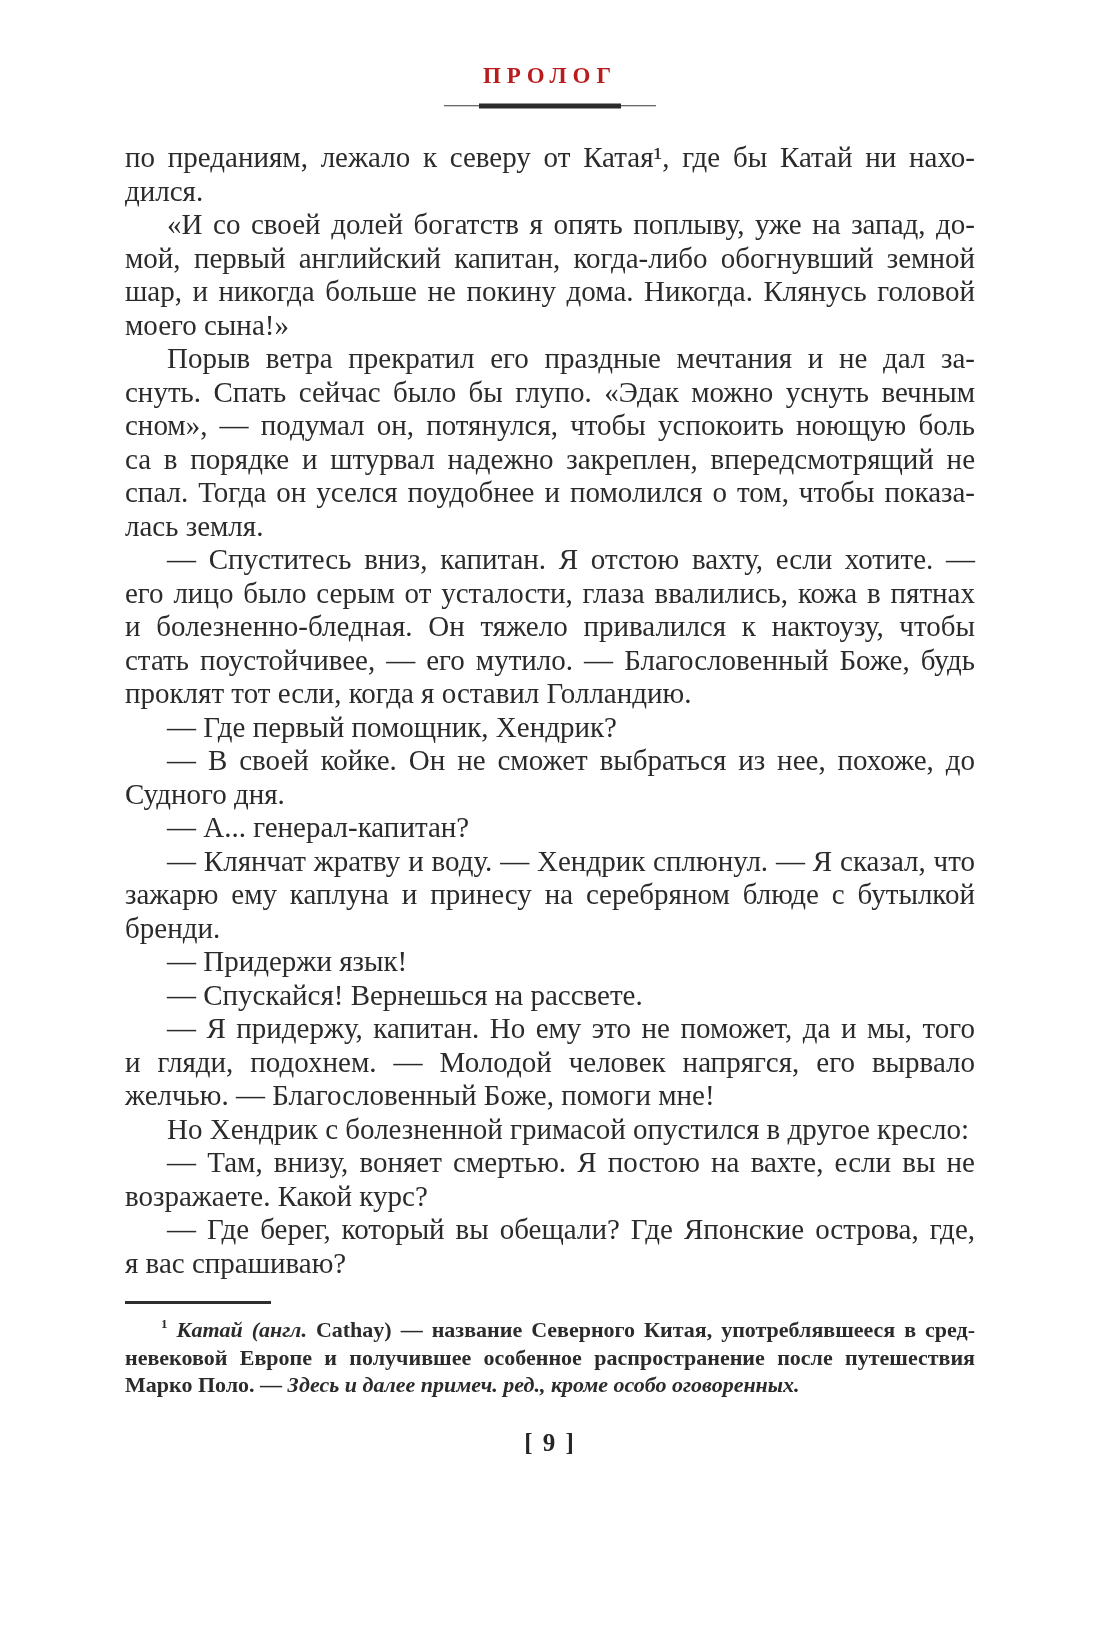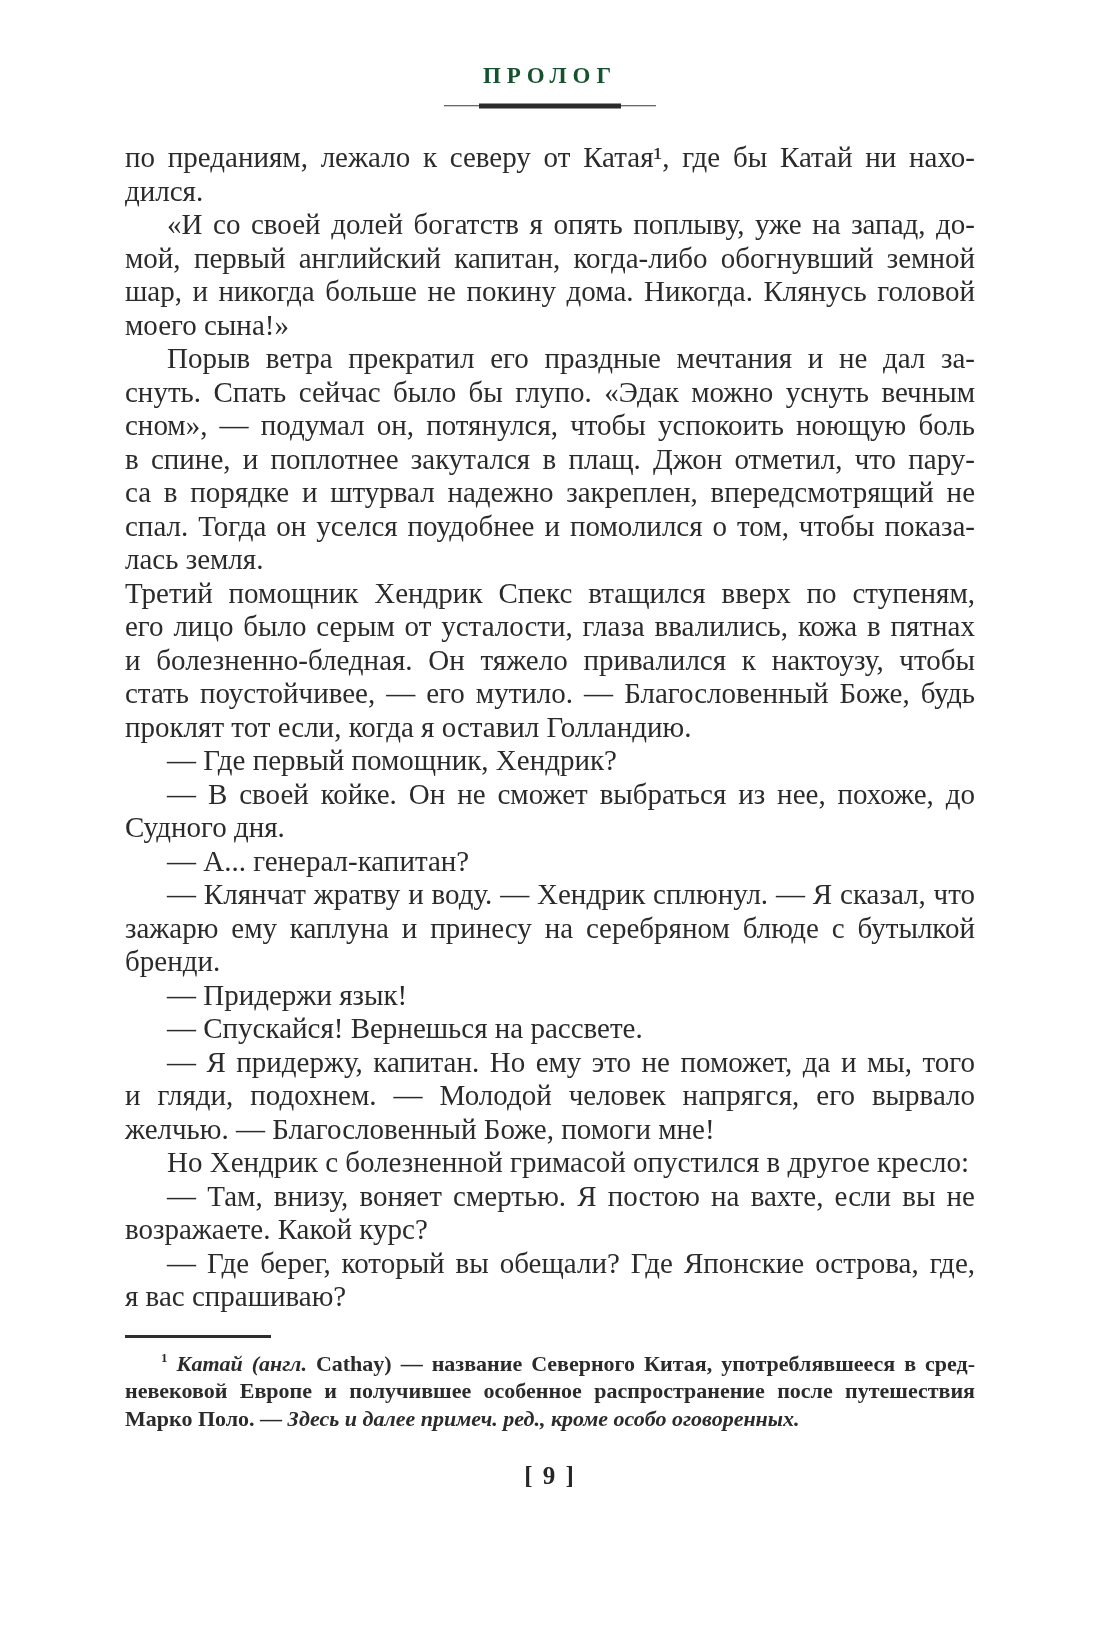--- a/index.html
+++ b/index.html
@@ -18,21 +18,21 @@
     padding: 0 125px;
   }
   
   .runhead {
     margin: 0;
     padding-top: 62px;
     text-align: center;
     font-size: 23px;
     font-weight: bold;
     letter-spacing: 6px;
-    color: #14532d;
+    color: #b91c1c;
     line-height: 28px;
   }
   .head-rule {
     position: relative;
     width: 212px;
     height: 5px;
     margin: 13px auto 0;
   }
   .head-rule::before {
     content: "";
@@ -115,27 +115,26 @@
       <div class="para">
         <div class="line indent">«И со своей долей богатств я опять поплыву, уже на запад, до-</div>
         <div class="line">мой, первый английский капитан, когда-либо обогнувший земной</div>
         <div class="line">шар, и никогда больше не покину дома. Никогда. Клянусь головой</div>
         <div class="line last">моего сына!»</div>
       </div>
       <div class="para">
         <div class="line indent">Порыв ветра прекратил его праздные мечтания и не дал за-</div>
         <div class="line">снуть. Спать сейчас было бы глупо. «Эдак можно уснуть вечным</div>
         <div class="line">сном», — подумал он, потянулся, чтобы успокоить ноющую боль</div>
-        <div class="line">в спине, и поплотнее закутался в плащ. Джон отметил, что пару-</div>
         <div class="line">са в порядке и штурвал надежно закреплен, впередсмотрящий не</div>
         <div class="line">спал. Тогда он уселся поудобнее и помолился о том, чтобы показа-</div>
         <div class="line last">лась земля.</div>
       </div>
       <div class="para">
-        <div class="line">Третий помощник Хендрик Спекс втащился вверх по ступеням,</div>
+        <div class="line indent">— Спуститесь вниз, капитан. Я отстою вахту, если хотите. —</div>
         <div class="line">его лицо было серым от усталости, глаза ввалились, кожа в пятнах</div>
         <div class="line">и болезненно-бледная. Он тяжело привалился к нактоузу, чтобы</div>
         <div class="line">стать поустойчивее, — его мутило. — Благословенный Боже, будь</div>
         <div class="line last">проклят тот если, когда я оставил Голландию.</div>
       </div>
       <div class="para">
         <div class="line last indent">— Где первый помощник, Хендрик?</div>
       </div>
       <div class="para">
         <div class="line indent">— В своей койке. Он не сможет выбраться из нее, похоже, до</div>

